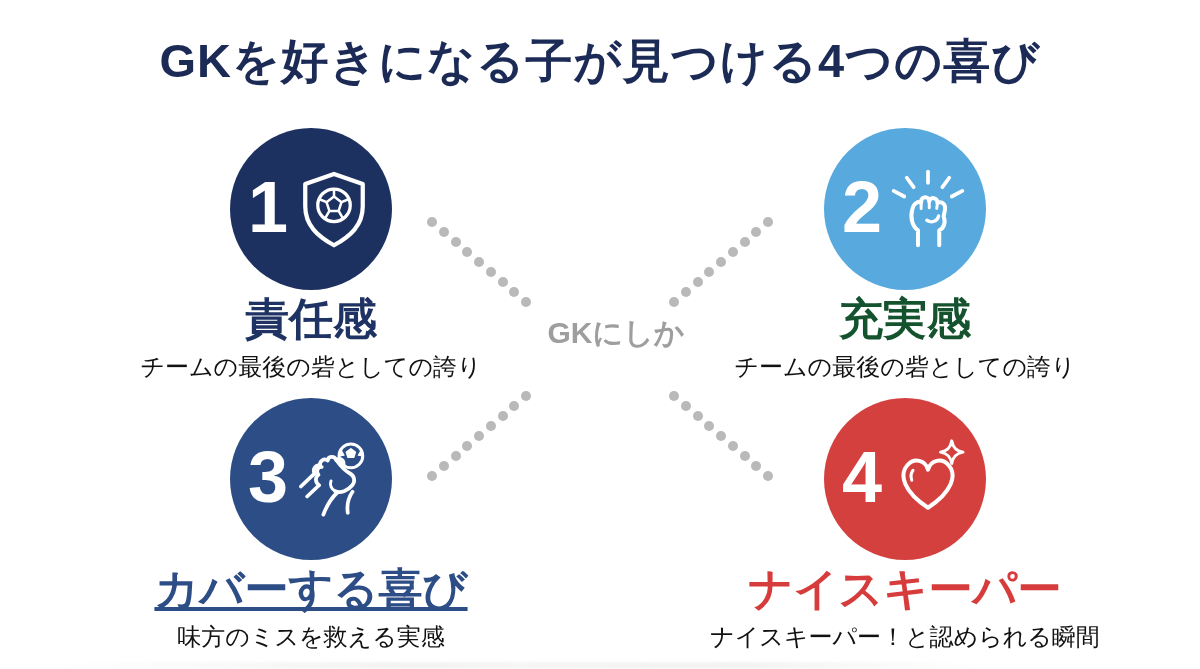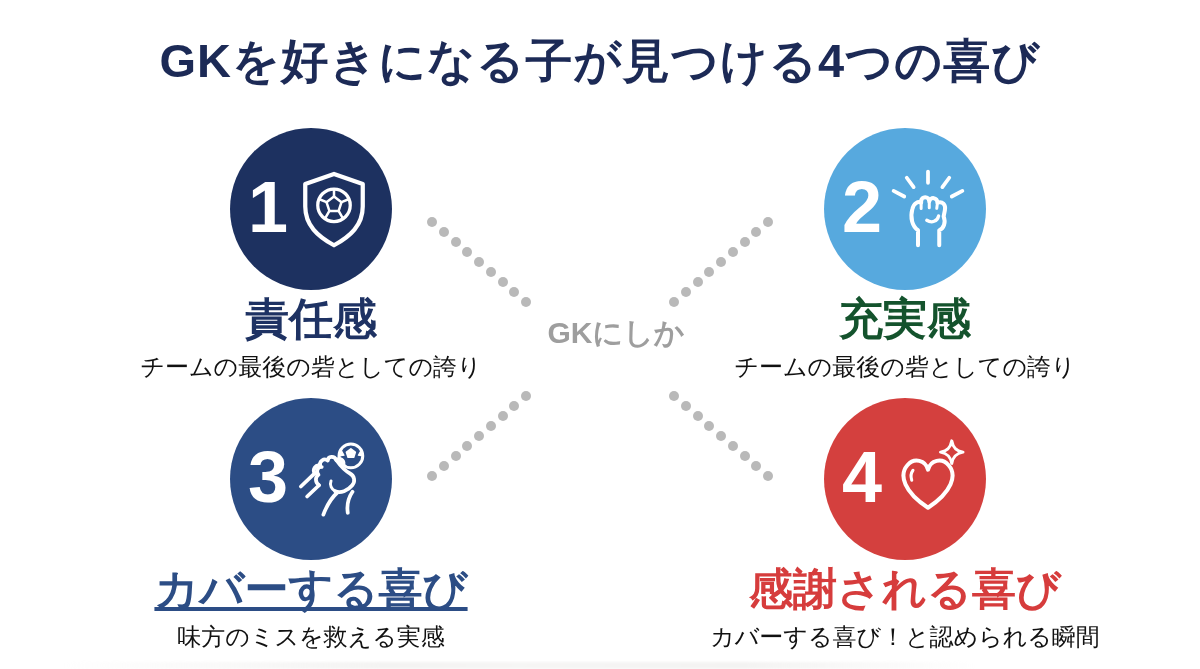--- a/index.html
+++ b/index.html
@@ -160,18 +160,18 @@
     <div class="circle circle-4">
       <span class="num">4</span>
       <span class="icon">
         <svg width="80" height="84" viewBox="0 0 64 64" fill="none" stroke="#ffffff" stroke-linecap="round" stroke-linejoin="round">
           <path d="M32 55 C13 42.5 8.5 29 15.5 21 C21 14.5 30 17 32 24.5 C34 17 43 14.5 48.5 21 C55.5 29 51 42.5 32 55 Z" stroke-width="3.2"></path>
           <path d="M20 25 C18.5 27 18 30 19 33" stroke-width="2.4"></path>
           <path d="M51 1.5 C52 7 54.5 9.5 60 10.5 C54.5 11.5 52 14 51 19.5 C50 14 47.5 11.5 42 10.5 C47.5 9.5 50 7 51 1.5 Z" stroke-width="2.4"></path>
         </svg>
       </span>
     </div>
-    <div class="heading heading-4">感謝される喜び</div>
-    <div class="desc">カバーする喜び！と認められる瞬間</div>
+    <div class="heading heading-4">ナイスキーパー</div>
+    <div class="desc">ナイスキーパー！と認められる瞬間</div>
   </div>
 
   <div class="bottom-smudge"></div>
 </div>
 
 </body></html>

